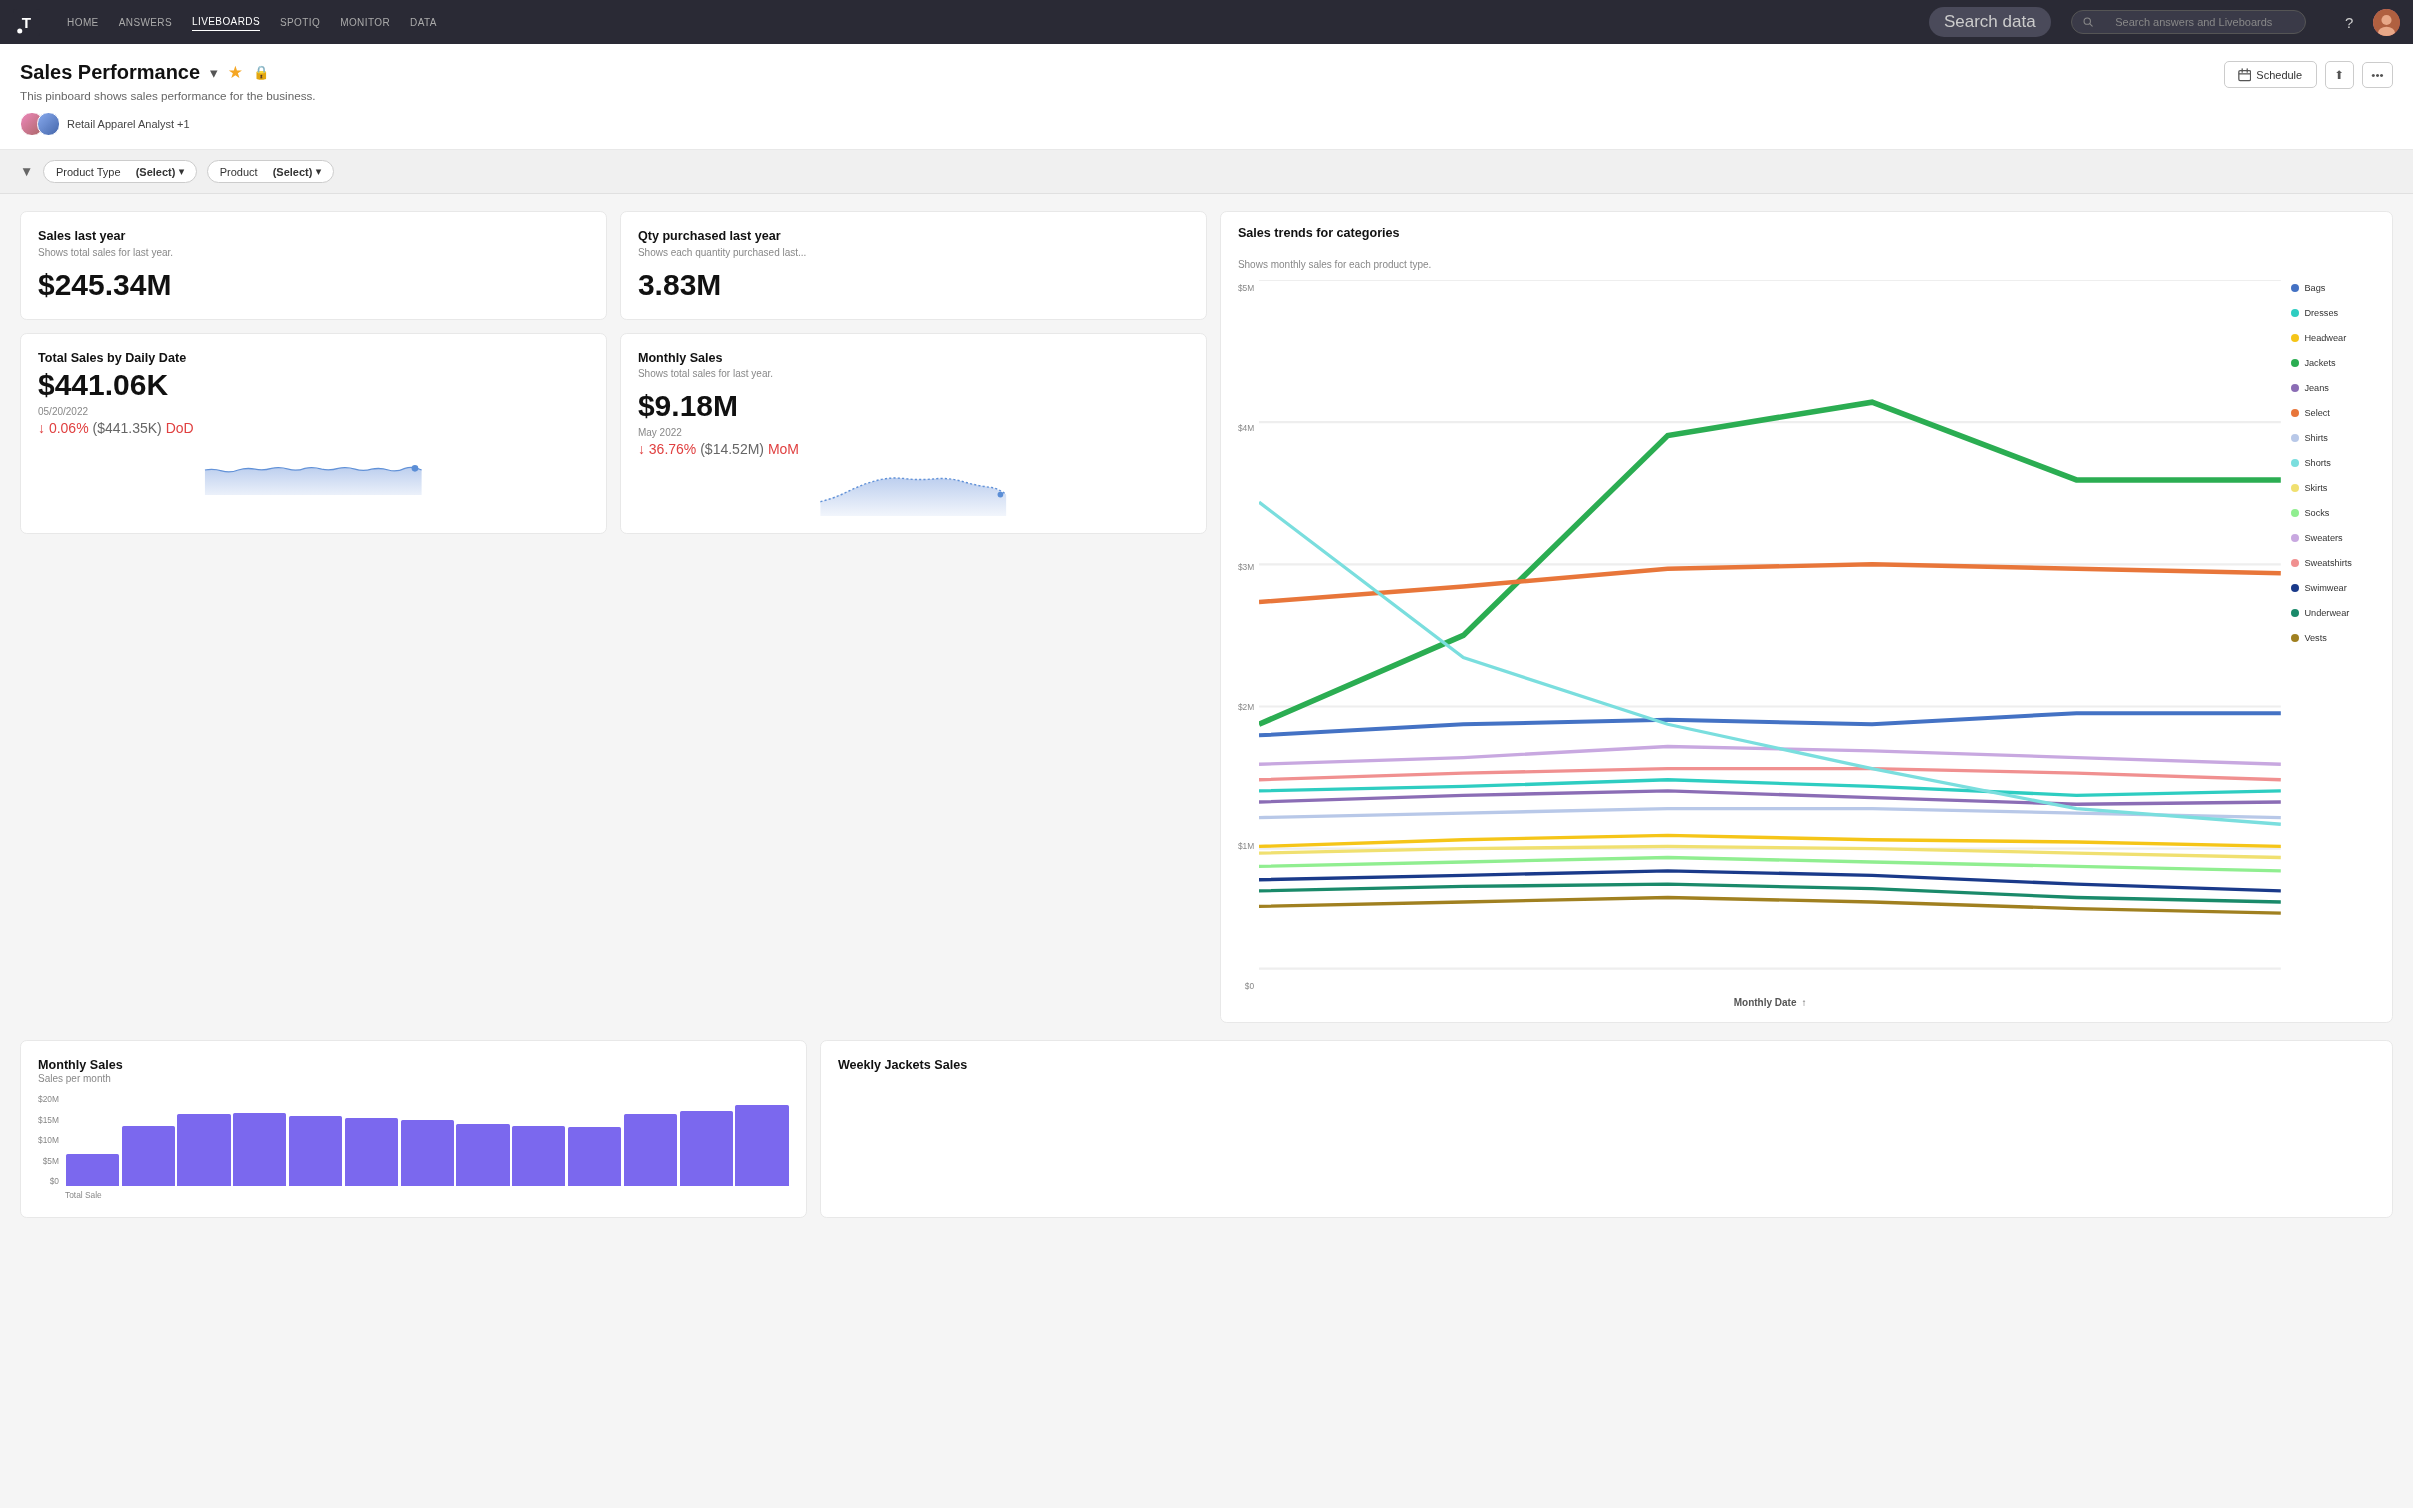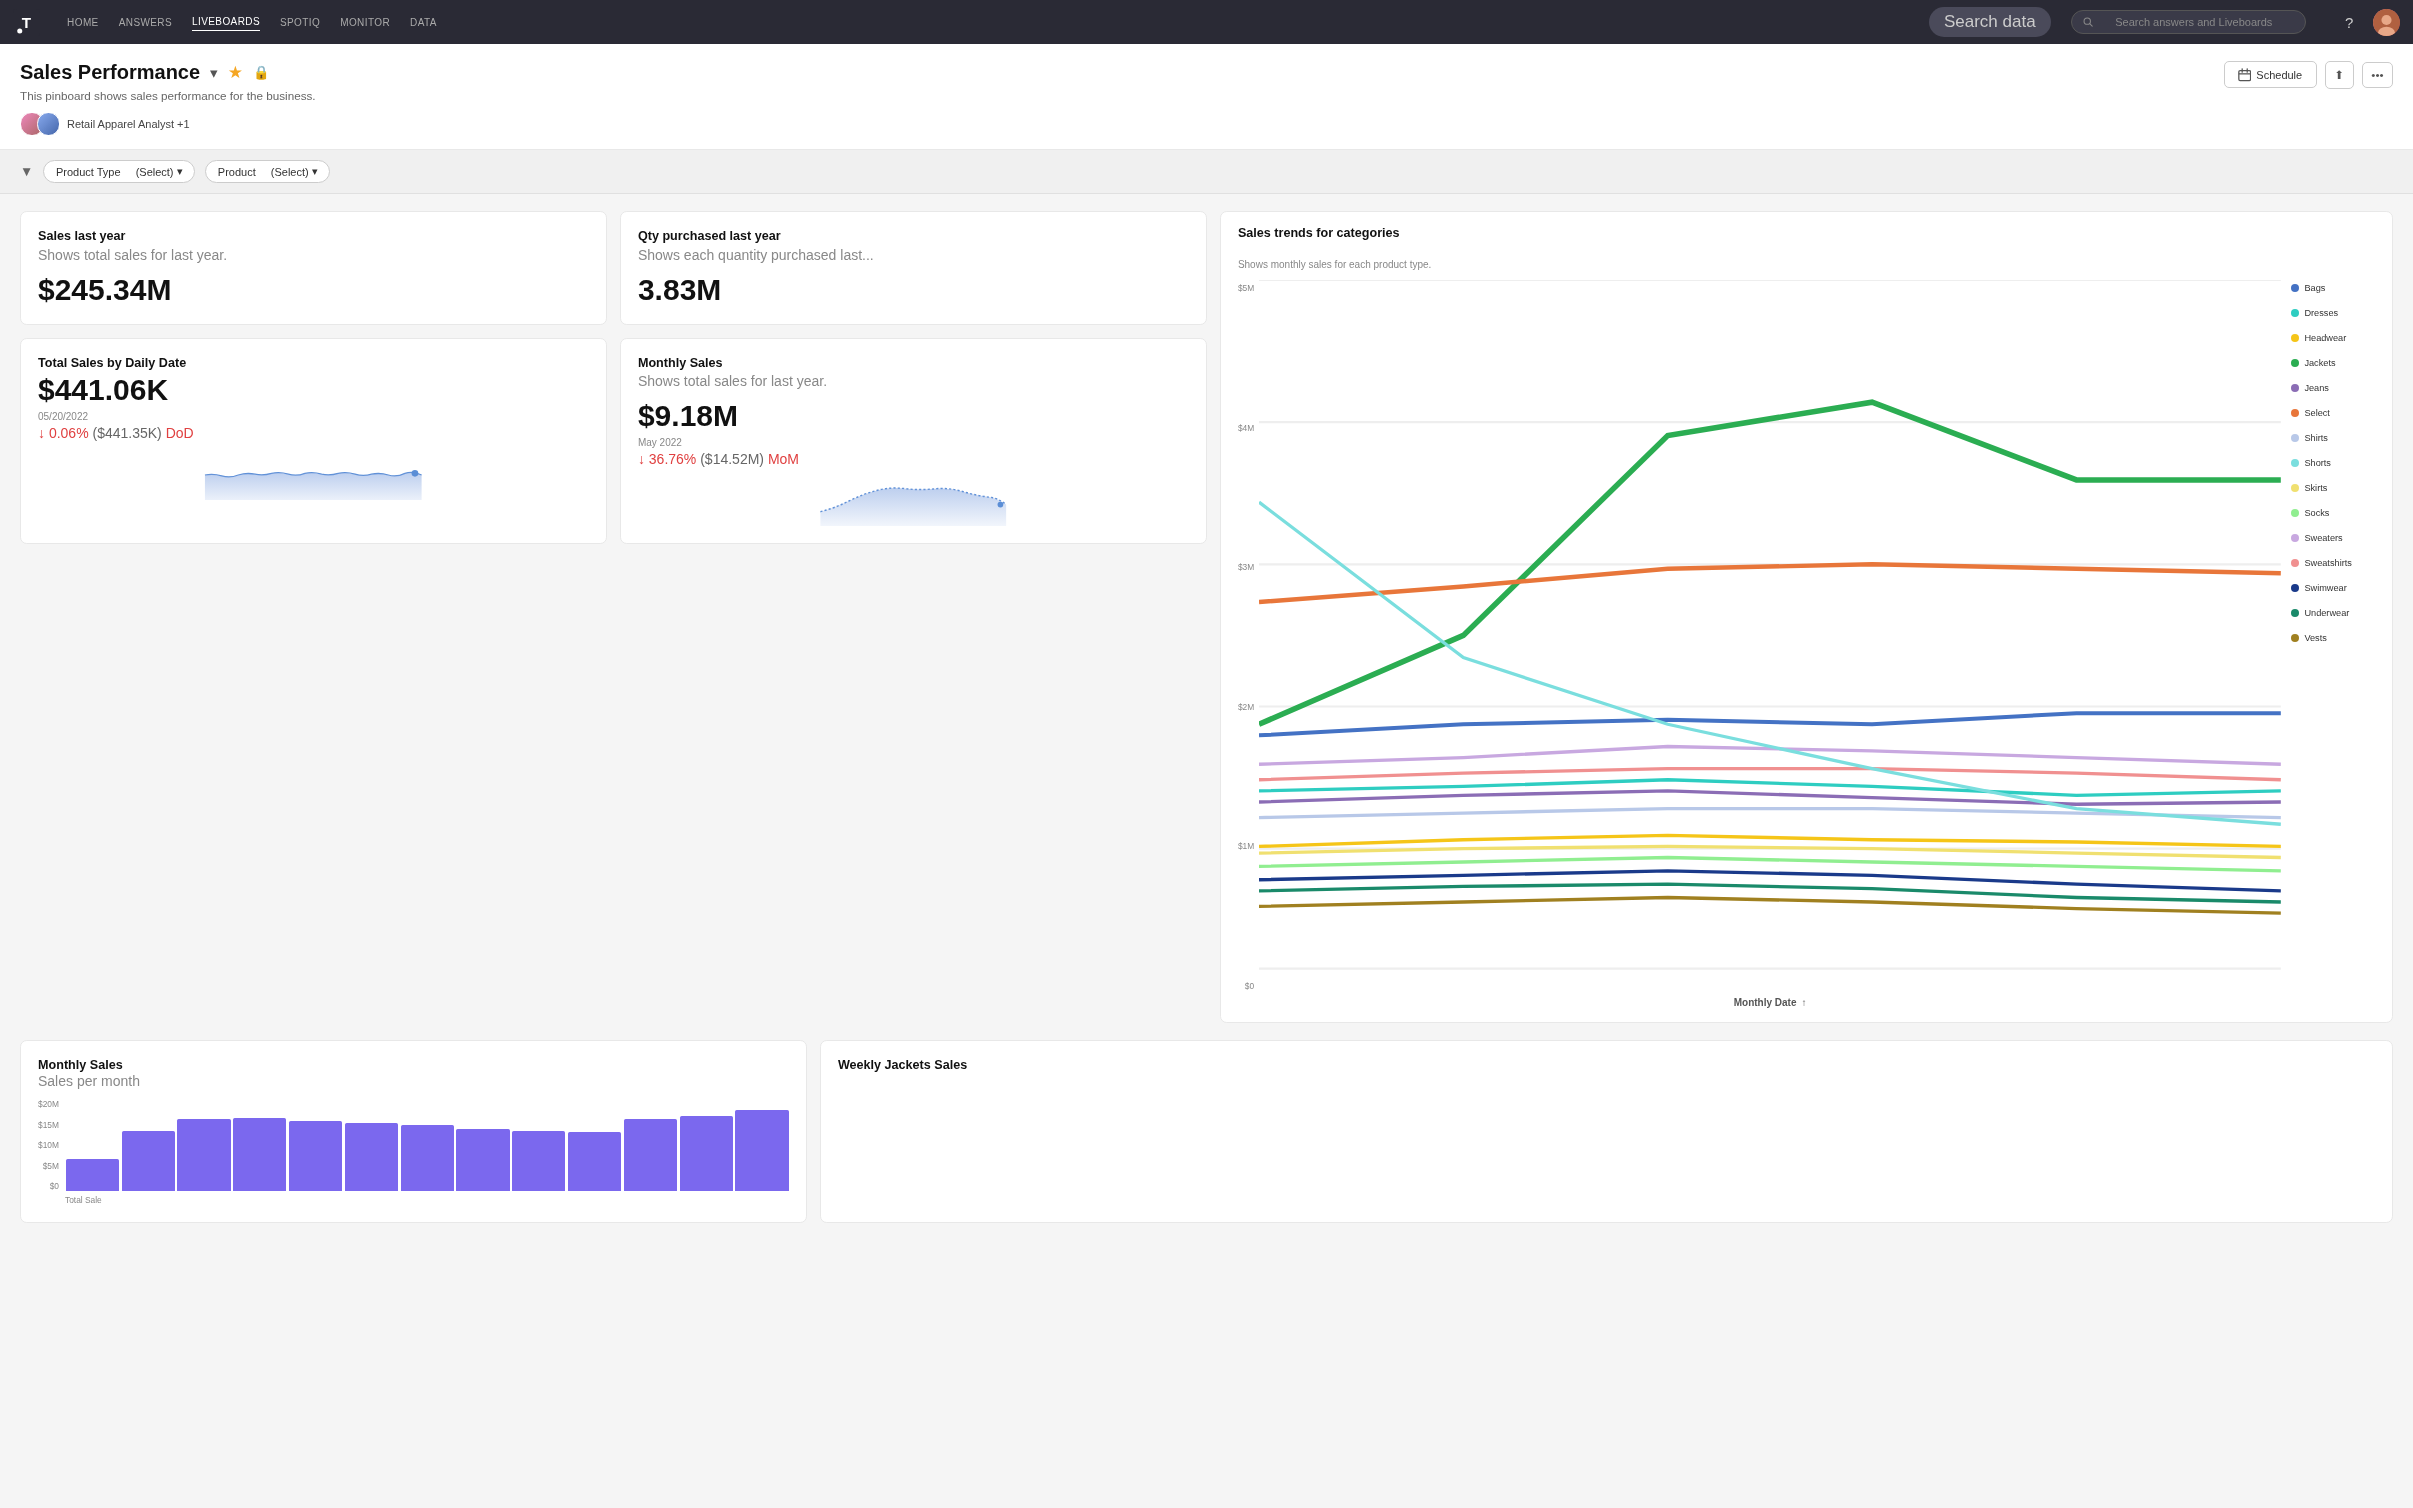--- a/index.html
+++ b/index.html
@@ -35,29 +35,29 @@
     .avatar-sm.a2 { background: linear-gradient(135deg, #8ae, #46a); }
     .authors-label { font-size: 11px; color: #444; }
     .header-actions { display: flex; align-items: center; gap: 8.4px; }
     .schedule-btn { display: flex; align-items: center; gap: 5px; padding: 5.9px 13.4px; border: 0.8px solid #ccc; border-radius: 5px; background: #fff; cursor: pointer; font-size: 11px; color: #333; }
     .action-btn { background: none; border: 0.8px solid #ccc; border-radius: 5px; padding: 5.9px 8.4px; cursor: pointer; font-size: 11.7px; color: #555; }
 
     
     .filters-bar { background: #f0f0f0; padding: 10px 20px; display: flex; align-items: center; gap: 10px; border-bottom: 0.8px solid #e0e0e0; }
     .filter-icon { color: #666; font-size: 13.4px; }
     .filter-pill { background: #fff; border: 0.8px solid #ccc; border-radius: 17px; padding: 4.2px 11.7px; font-size: 11px; color: #333; cursor: pointer; display: flex; align-items: center; gap: 3.4px; }
-    .filter-pill span.bold { font-weight: 400; padding-left: 12px; }
+    .filter-pill span.bold { font-weight: 700; padding-left: 12px; }
 
     
     .dashboard { padding: 17px 20px; display: grid; grid-template-columns: 1fr 1fr 2fr; gap: 13.4px; }
 
     
     .card { background: #fff; border-radius: 6.7px; border: 0.8px solid #e8e8e8; padding: 17px; }
     .card-title { font-size: 12.6px; font-weight: 700; color: #111; margin-bottom: 3.4px; }
-    .card-desc { font-size: 14px; color: #888; margin-bottom: 10px; }
+    .card-desc { font-size: 10px; color: #888; margin-bottom: 10px; }
     .card-value { font-size: 30px; font-weight: 700; color: #111; }
     .card-sub { font-size: 10px; color: #888; margin-top: 3.4px; }
     .card-change { font-size: 14px; margin-top: 3.4px; }
     .card-change.down { color: #e04040; }
     .change-amount { color: #666; }
 
     
     .kpi-card { }
 
     

